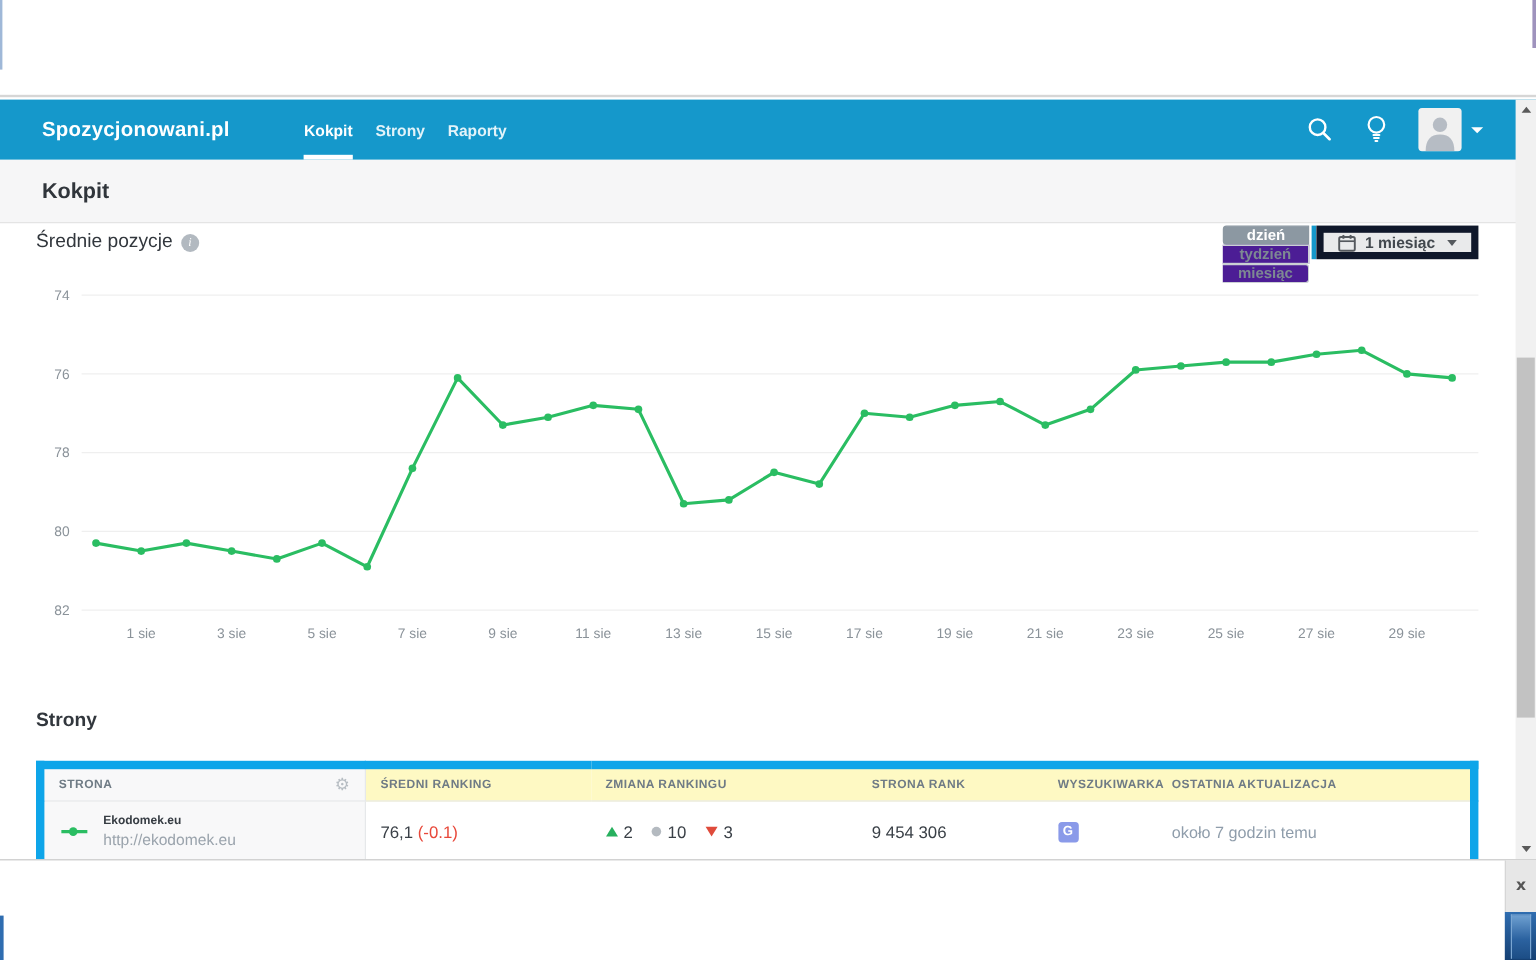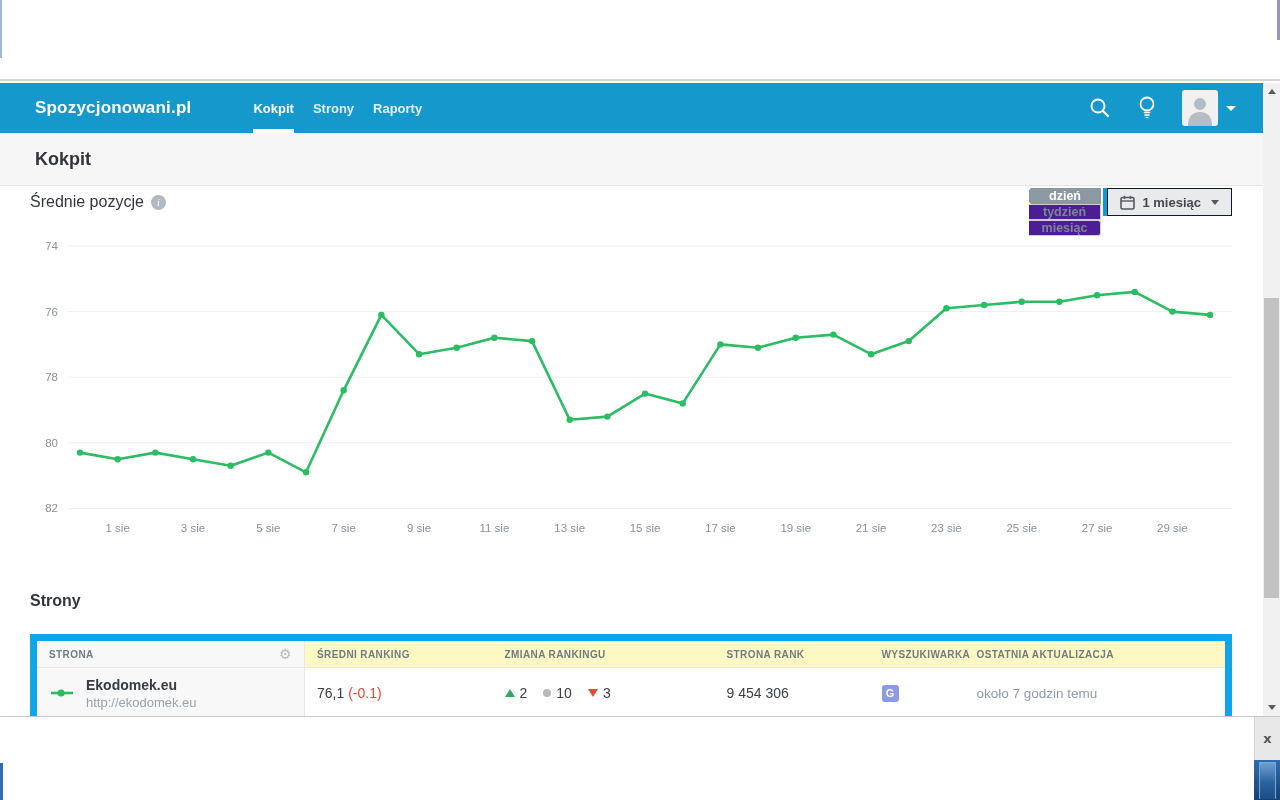--- a/index.html
+++ b/index.html
@@ -45,39 +45,39 @@
     display:inline-flex; align-items:center; justify-content:center; margin-left:7px; }
   .chart-controls { margin-left:auto; display:flex; align-items:center; height:28px; }
   .btn-group { display:flex; height:28px;flex-direction:column; }
   .pbtn { min-width:52px; padding:0 13px; background:#4c1d95; border:1px solid #cbd0d4;
     border-left-width:0; color:#7d8992; font-size:12.5px; font-weight:bold;
     display:flex; align-items:center; justify-content:center; cursor:pointer; }
   .pbtn:first-child { border-left-width:1px; border-radius:3px 0 0 3px; }
   .pbtn:last-child { border-radius:0 3px 3px 0; }
   .pbtn.active { background:#8c98a2; border-color:#8c98a2; color:#fff; }
   .blue-sep { width:4px; height:28px; background:#1598cb; margin-left:2px; }
-  .range-btn { height:28px; padding:0 12px; background:#e9eaeb; border:1px solid #0f172a;
+  .range-btn { height:28px; padding:0 12px; background:#e9eaeb; border:6px solid #0f172a;
     display:flex; align-items:center; gap:7px; color:#42484e; font-size:13px; font-weight:bold;
     cursor:pointer; }
   .caret-down-dark { width:0; height:0; border-left:4px solid transparent;
     border-right:4px solid transparent; border-top:5px solid #55595e; margin-left:3px; }
 
   .chart-svg { position:absolute; left:30px; top:225px; }
 
   
   .section-title { position:absolute; left:30px; top:592px; font-size:16px; font-weight:bold; color:#32373d; }
   .sites-table { position:absolute; left:30px; top:634px; width:1202px; border-collapse:collapse;
     table-layout:fixed; border:7px solid #0ea5e9; background:#fff; }
   .sites-table th { height:30px; padding:0 12px; background:#fef9c3; font-size:10px;
     letter-spacing:.4px; color:#6f7b85; text-align:left; font-weight:bold;
     border-bottom:1px solid #e6e8ea; }
   .sites-table td { height:54px; padding:0 12px; vertical-align:middle; font-size:14px; color:#3a4047; }
   .col-strona { background:#f8f8f9 !important; border-right:1px solid #e6e8ea; }
   .site-cell { display:flex; align-items:center; gap:13px; padding-left:2px; }
-  .site-name { font-weight:bold; color:#363c43; font-size:14px; cursor:pointer; }
+  .site-name { font-weight:bold; color:#363c43; font-size:10px; cursor:pointer; }
   .site-url { color:#9aa3ac; font-size:13px; margin-top:2px; }
   .gear { float:right; color:#b7bdc3; font-size:14px; line-height:10px;
     font-family:"DejaVu Sans", sans-serif; cursor:pointer; }
   .neg { color:#e8483a; }
   .chg { display:flex; align-items:center; gap:5px; }
   .chg-group { display:flex; align-items:center; gap:16px; }
   .tri-up { width:0; height:0; border-left:5px solid transparent; border-right:5px solid transparent;
     border-bottom:8px solid #27b05e; }
   .tri-down { width:0; height:0; border-left:5px solid transparent; border-right:5px solid transparent;
     border-top:8px solid #df4b3b; }

